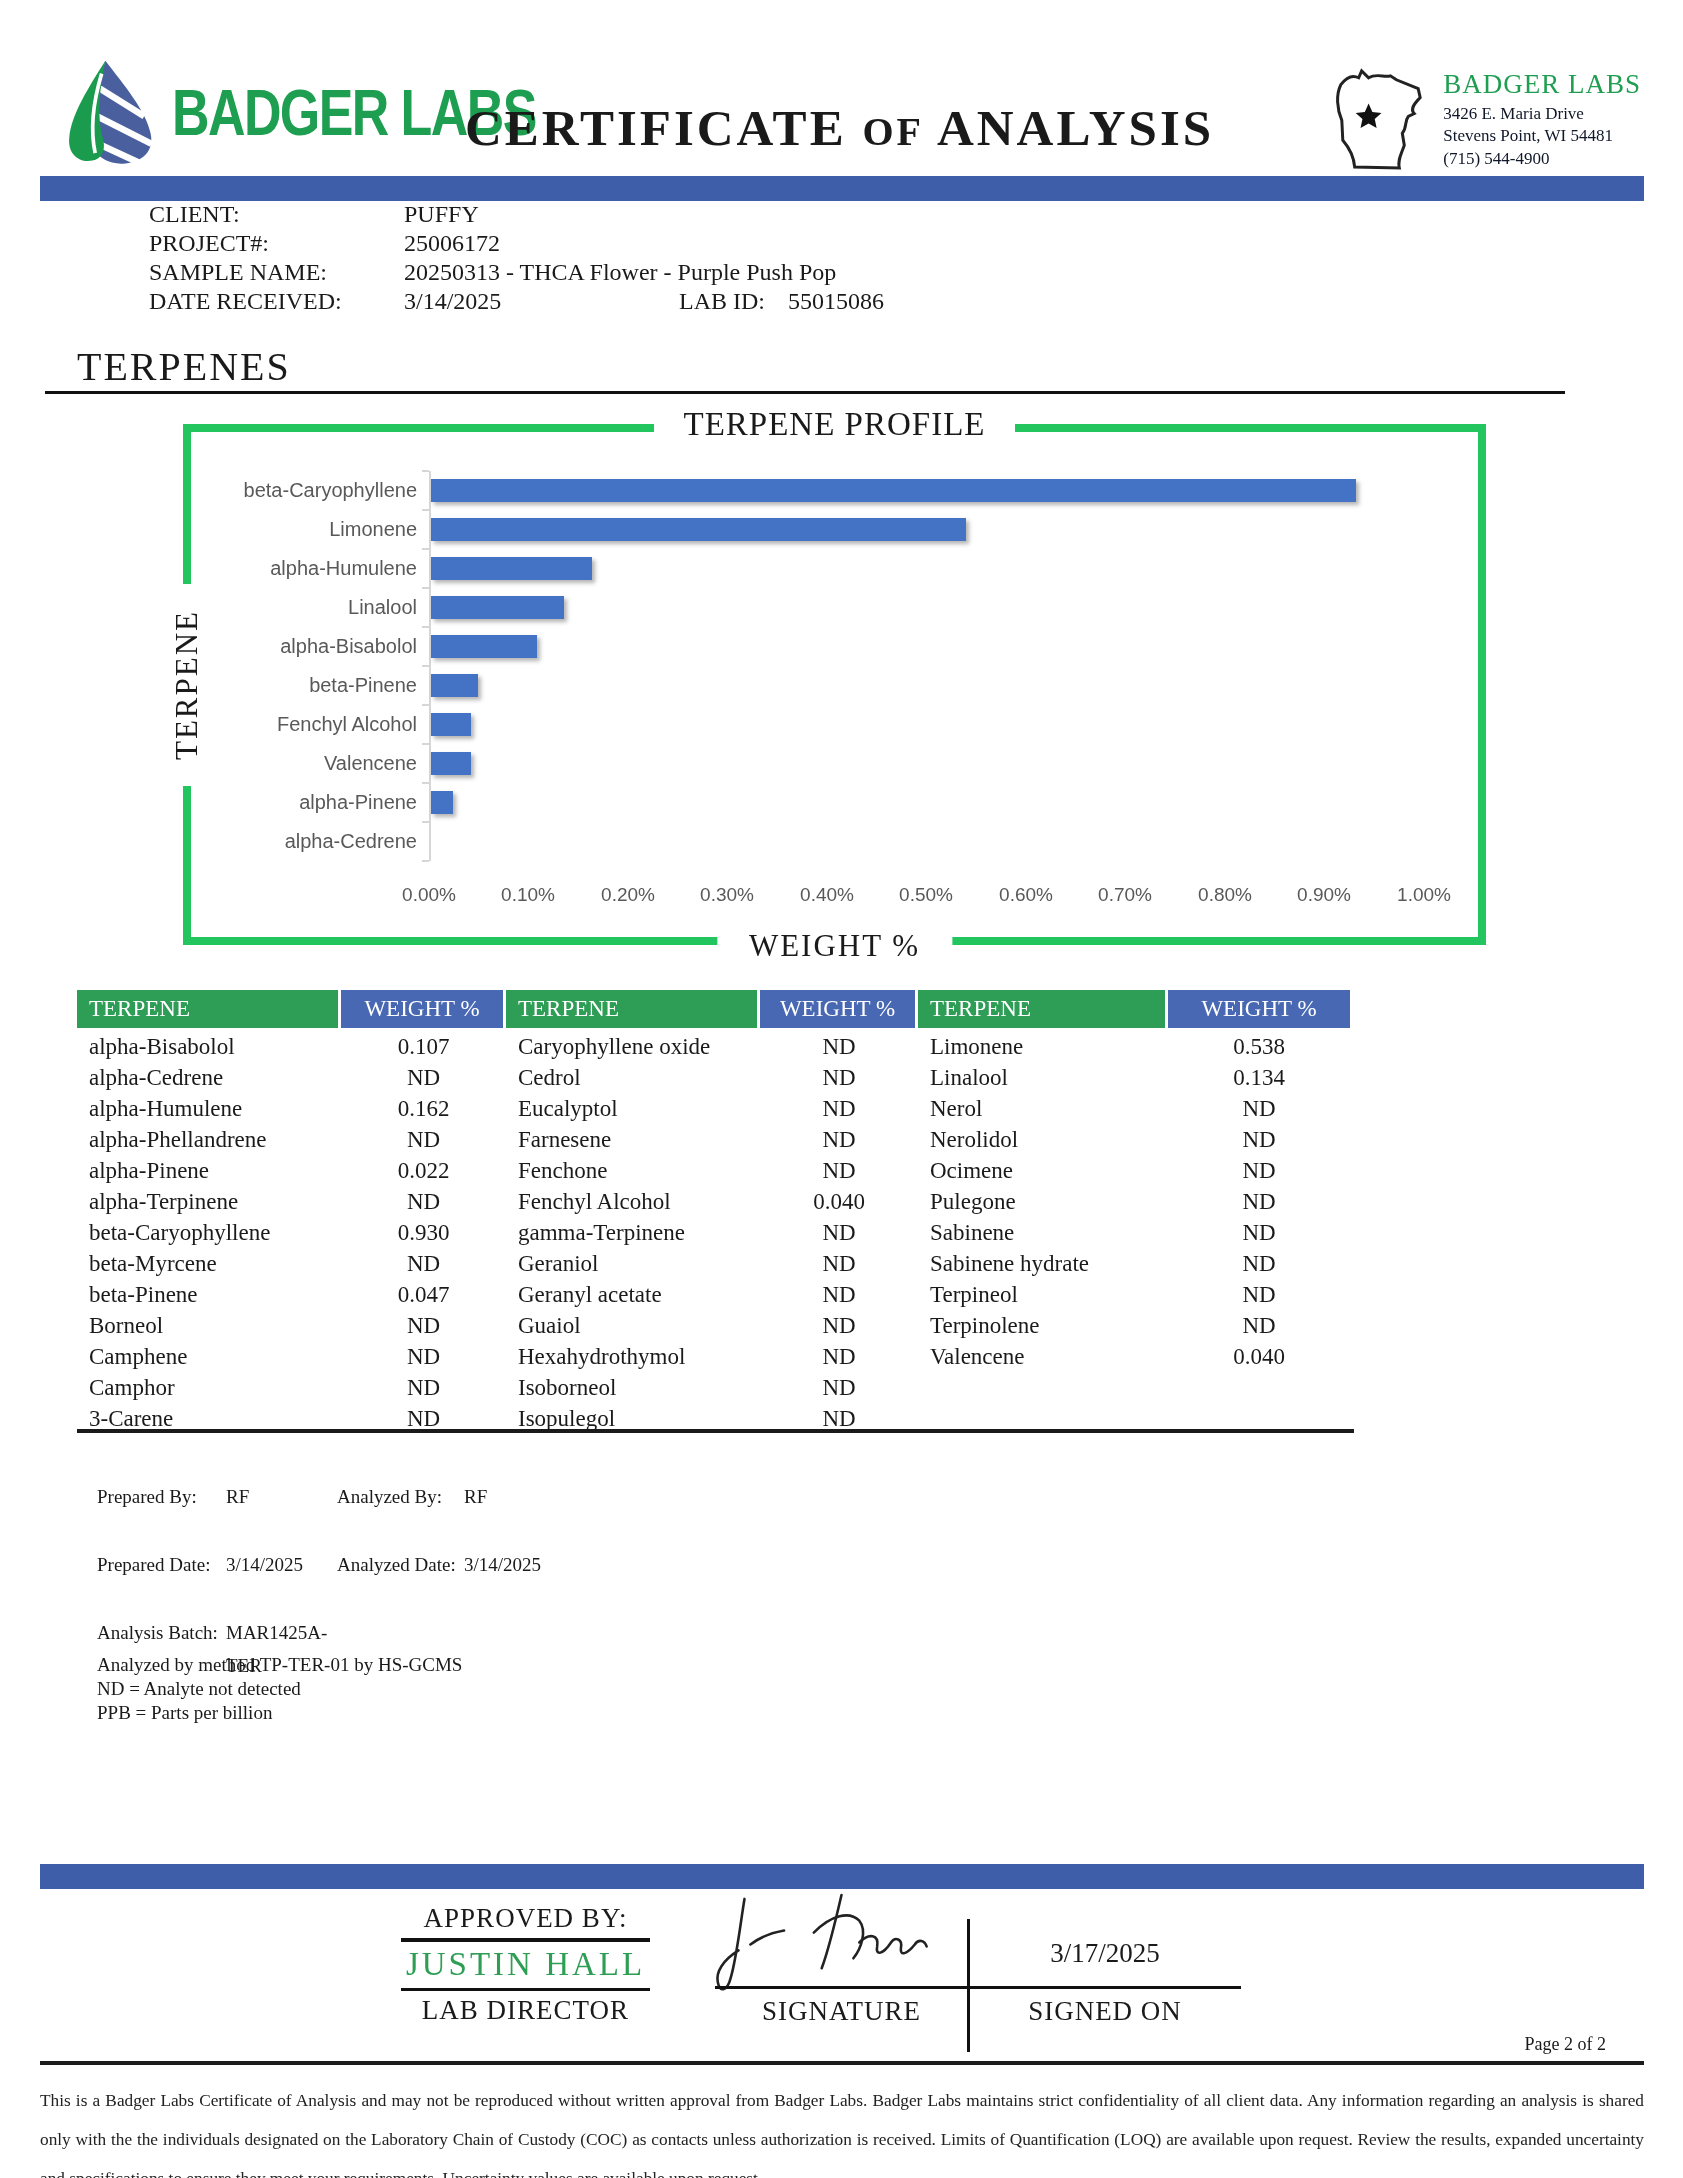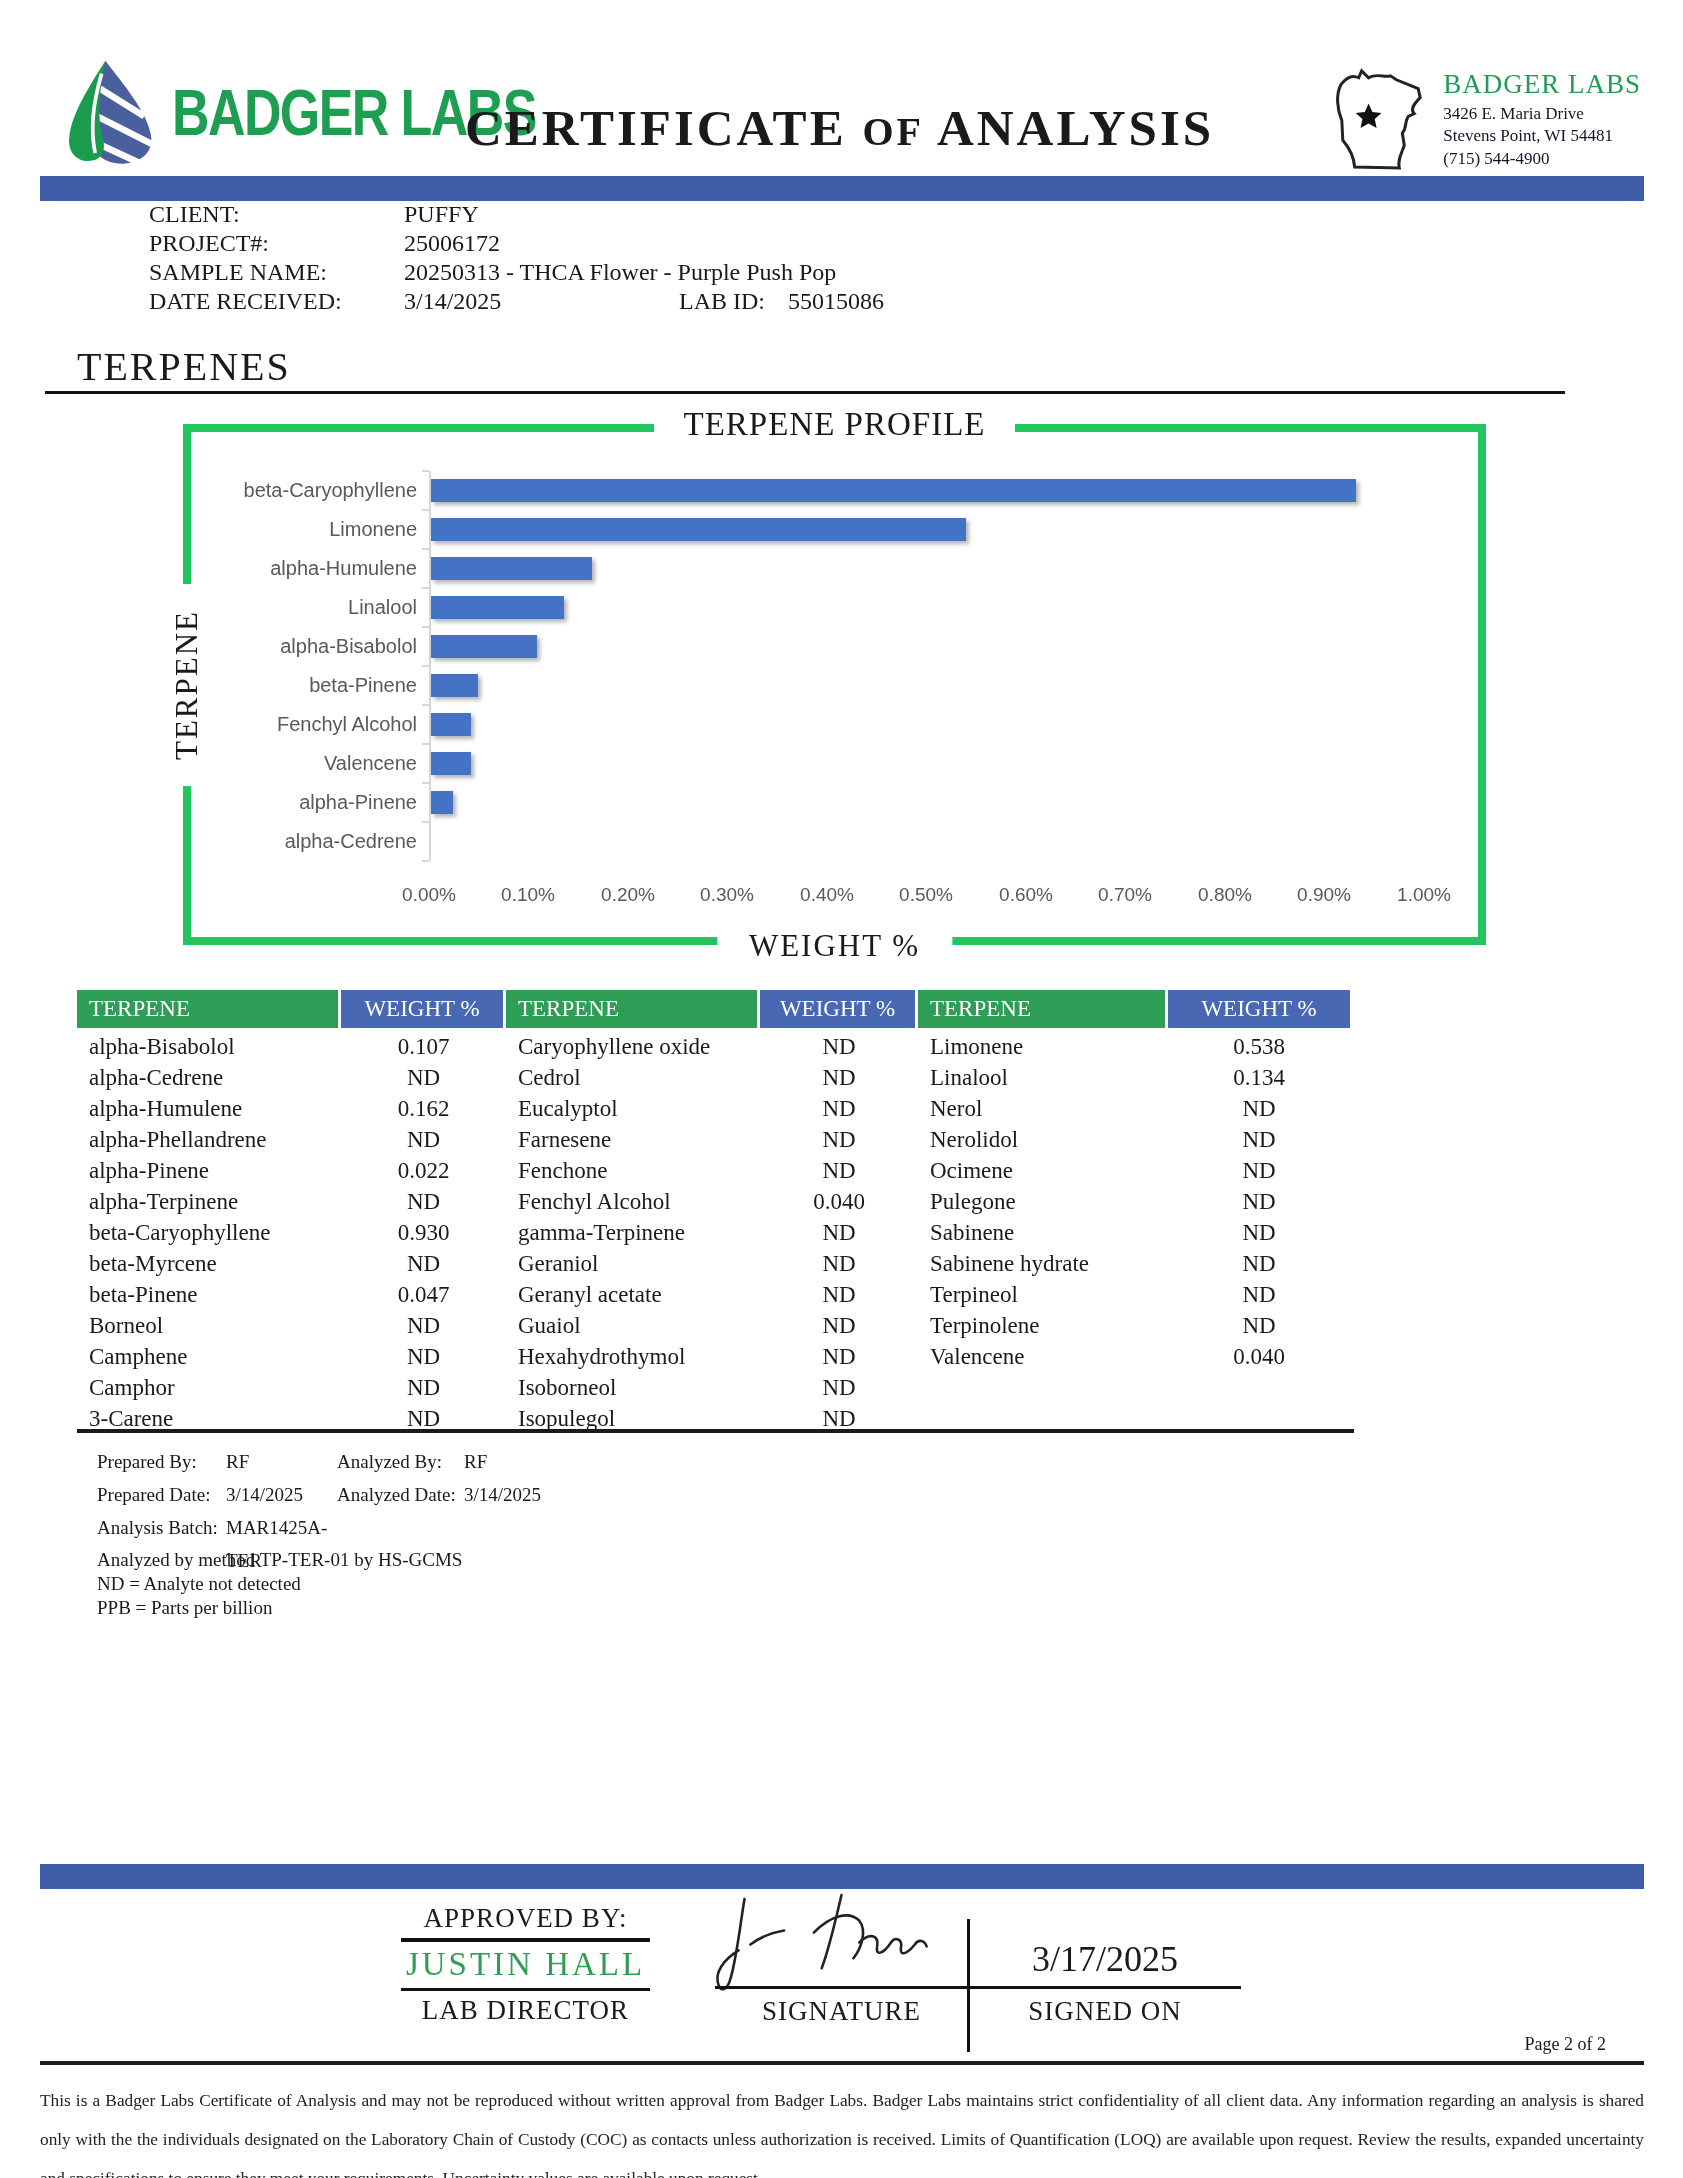--- a/index.html
+++ b/index.html
@@ -63,35 +63,35 @@
   .th-green{background:#2e9d55;}
   .th-blue{background:#4868b3;}
   .tname{text-align:left;padding-left:12px;box-sizing:border-box;}
   .tval{text-align:center;}
   .trow .tcell{height:31px;line-height:31px;}
   .trow:first-child .tcell{height:34px;line-height:38px;}
   .tbottom{position:absolute;left:77px;top:1429px;width:1277px;height:4px;background:#1a1a1a;}
 
   
   .prep{position:absolute;left:97px;top:1445px;font-size:19px;}
-  .prow{display:grid;grid-template-columns:129px 111px 127px auto;height:33px;line-height:33px;}
+  .prow{display:grid;grid-template-columns:129px 111px 127px auto;height:33px;line-height:33px;margin-top:35px;}
   .pnotes{margin-top:4px;line-height:24px;}
 
   
   .approve{position:absolute;left:401px;top:1903px;width:249px;text-align:center;}
   .app-label{font-size:27px;letter-spacing:1px;}
   .app-line{height:4px;background:#111;margin:4px 0;}
   .app-line2{height:3px;background:#111;margin:5px 0 4px;}
   .app-name{font-size:33px;letter-spacing:3px;color:#2e9e54;}
   .app-title{font-size:27px;letter-spacing:1px;}
   .sig-svg{position:absolute;left:693px;top:1881px;overflow:visible;}
   .sig-line{position:absolute;left:715px;top:1986px;width:526px;height:3px;background:#111;}
   .sig-divider{position:absolute;left:967px;top:1919px;width:3px;height:133px;background:#111;}
   .sig-label{position:absolute;left:715px;top:1996px;width:253px;text-align:center;font-size:27px;letter-spacing:1px;}
-  .signed-date{position:absolute;left:970px;top:1938px;width:270px;text-align:center;font-size:36px;}
+  .signed-date{position:absolute;left:970px;top:1938px;width:270px;text-align:center;font-size:27px;}
   .signed-label{position:absolute;left:970px;top:1996px;width:270px;text-align:center;font-size:27px;letter-spacing:1px;}
 
   
   .pageno{position:absolute;right:77px;top:2034px;font-size:18px;}
   .foot-rule{position:absolute;left:40px;top:2061px;width:1604px;height:4px;background:#1c1c1c;}
   .disclaimer{position:absolute;left:40px;top:2065px;width:1604px;font-size:17.3px;
               line-height:2.25;text-align:justify;color:#222;}
 </style>
 </head>
 <body>

